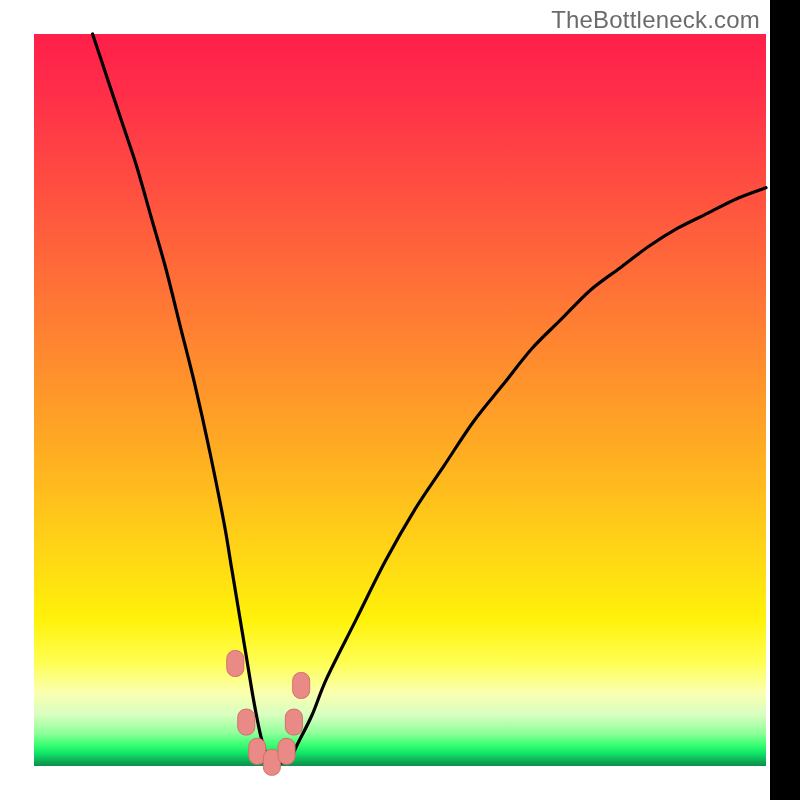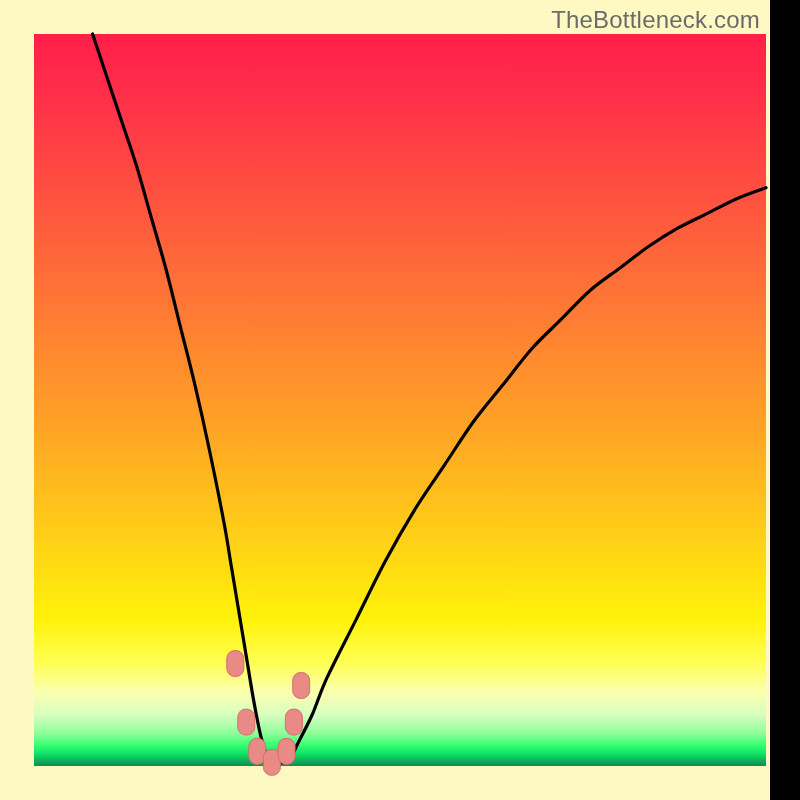--- a/index.html
+++ b/index.html
@@ -10,21 +10,21 @@
     overflow: hidden;
     background: #000;
     font-family: Arial, Helvetica, sans-serif;
   }
   .frame {
     position: absolute;
     left: 0;
     top: 0;
     width: 770px;
     height: 800px;
-    background: #fef9c3;
+    background: #ffffff;
   }
   .plot {
     position: absolute;
     left: 34px;
     top: 34px;
     width: 732px;
     height: 732px;
     
     background: linear-gradient(
       to bottom,

